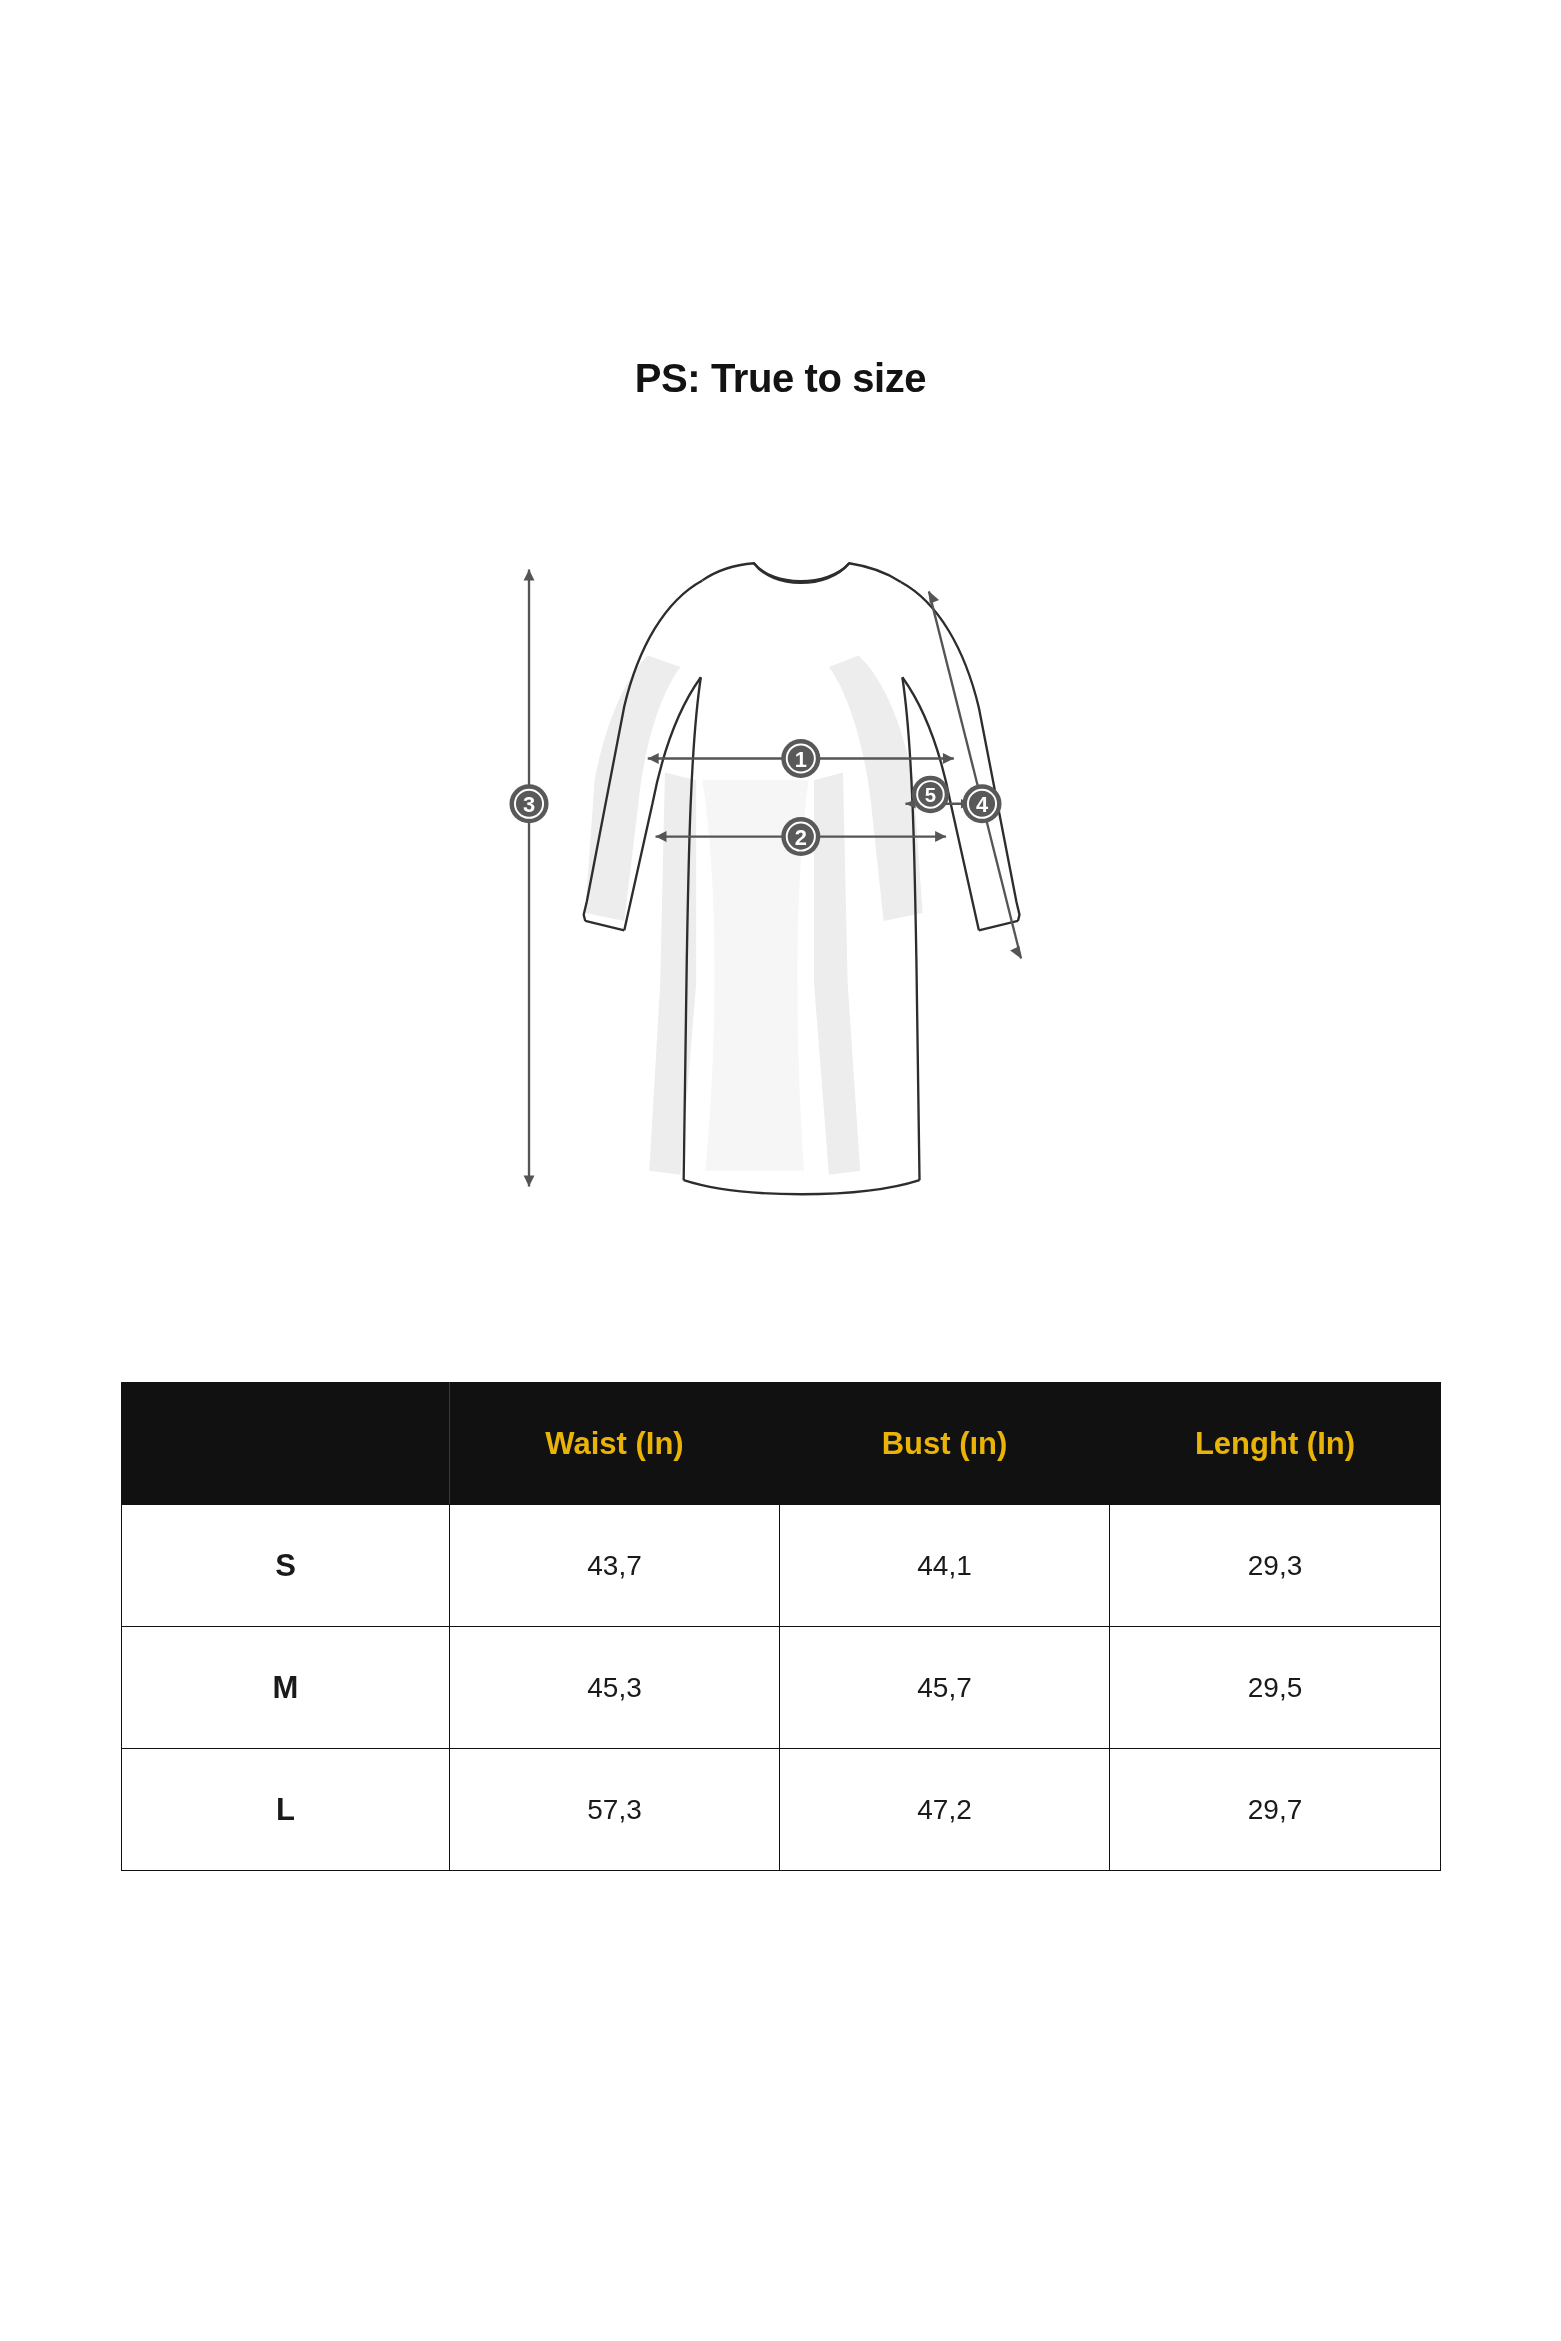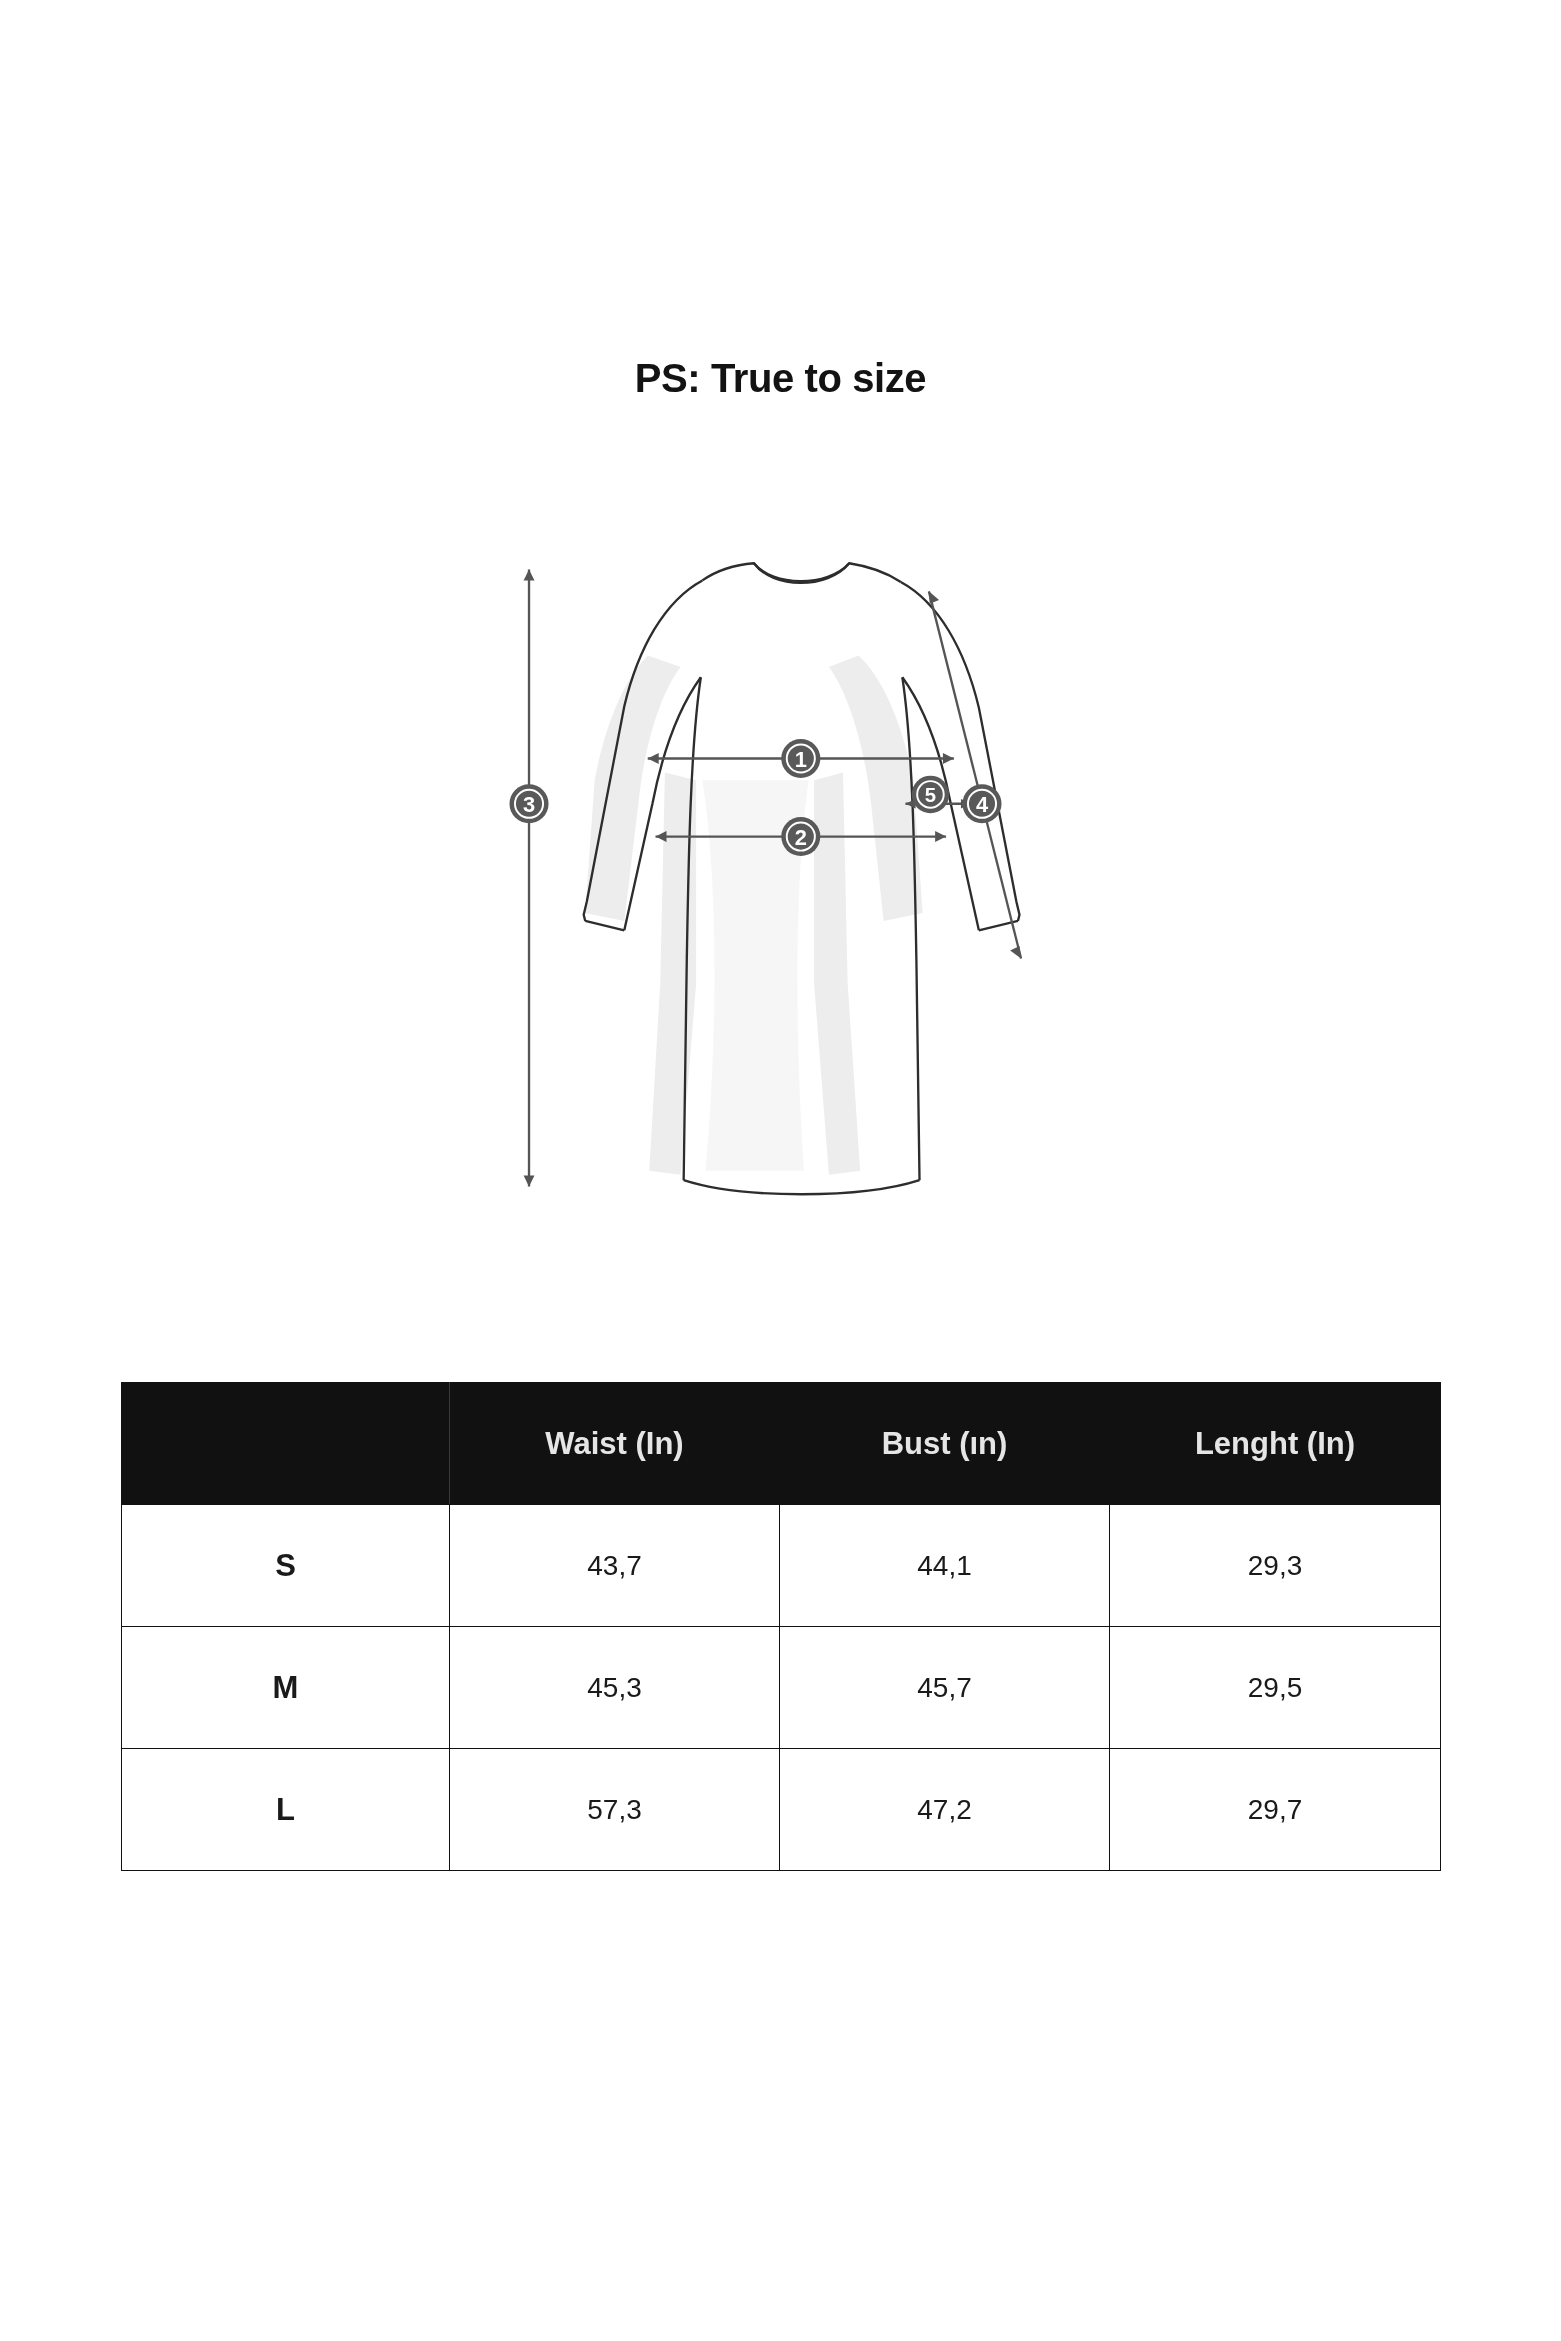--- a/index.html
+++ b/index.html
@@ -69,21 +69,21 @@
     height: 121px;
     text-align: center;
     vertical-align: middle;
     font-size: 28px;
     color: #1a1a1a;
     padding: 0;
   }
 
   table.size-table thead th {
     background: #111111;
-    color: #e5e5e5;
+    color: #eab308;
     font-weight: bold;
     font-size: 31px;
     border: 1.6px solid #111111;
   }
 
   table.size-table thead th.corner {
     background: #111111;
     border-right-color: #3a3a3a;
   }
 

